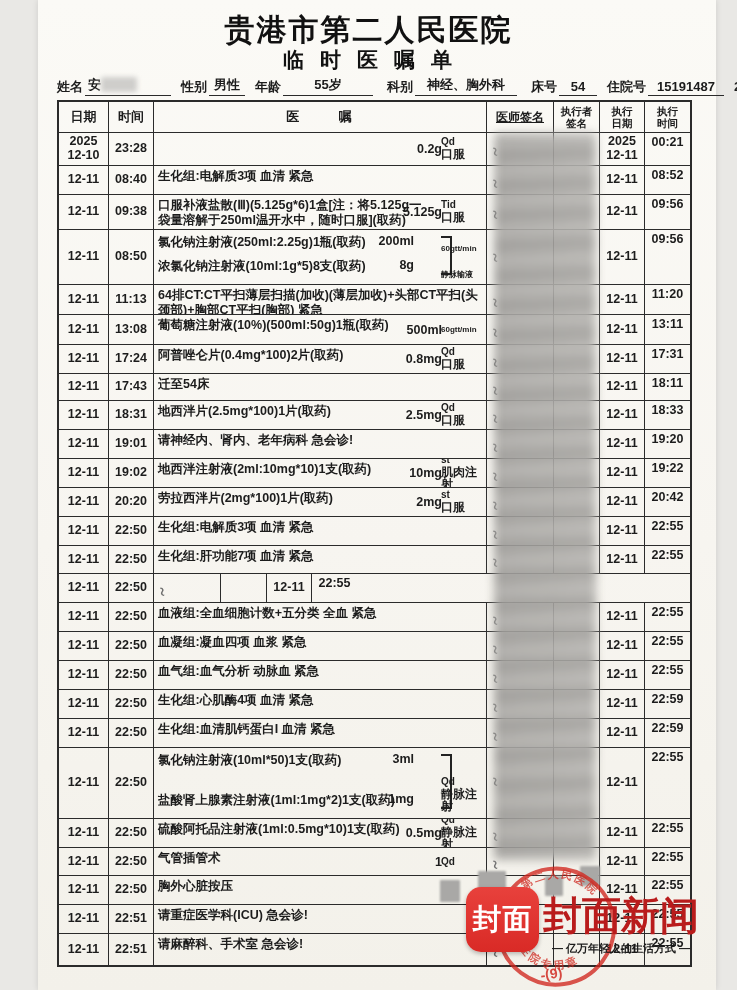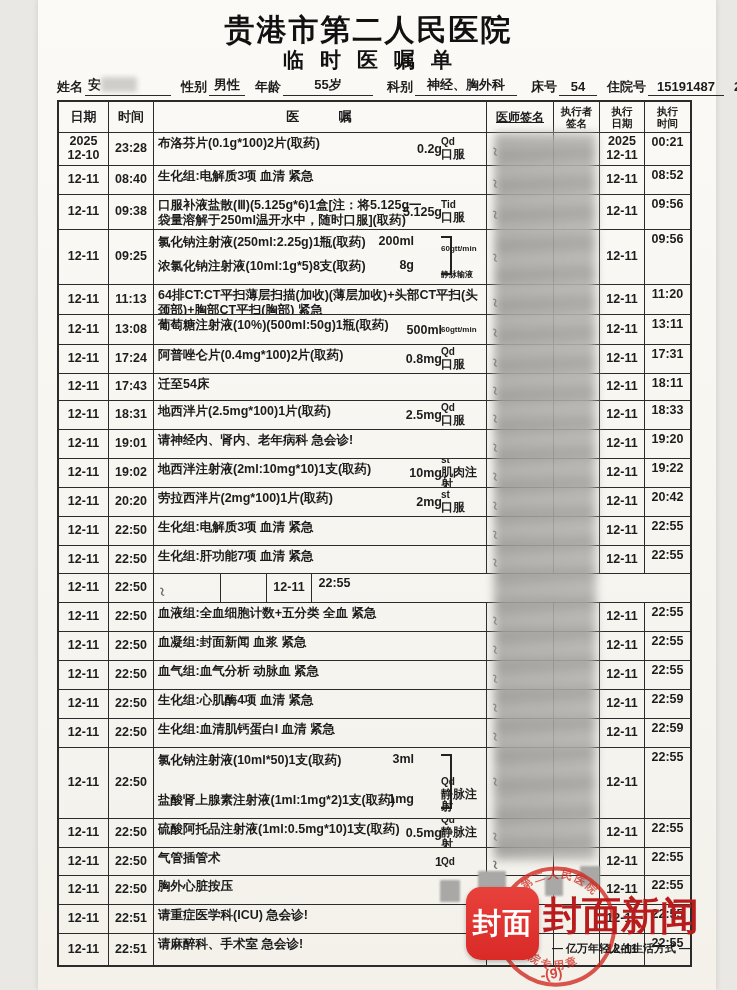--- a/index.html
+++ b/index.html
@@ -89,21 +89,21 @@
       linear-gradient(90deg,#cccbc9,#d8d7d5);
     background-blend-mode:multiply;
     filter:blur(5px);opacity:.9;border-radius:3px;z-index:5;
   }
   .censorblock{position:absolute;background:#a9a8a6;filter:blur(1.2px);z-index:6;border-radius:1px;}
   
   .stamp{position:absolute;left:494px;top:864px;width:125px;height:126px;z-index:7;
          transform:rotate(-8deg);opacity:.92;}
   
   .wicon{
-    position:absolute;left:466px;top:887px;width:73px;height:73px;z-index:8;
+    position:absolute;left:466px;top:887px;width:73px;height:65px;z-index:8;
     background:linear-gradient(180deg,#e8413c,#d92a26);border-radius:15px;
     display:flex;align-items:center;justify-content:center;
     color:#fff;font-size:29px;font-weight:900;letter-spacing:1px;
     box-shadow:0 2px 4px rgba(0,0,0,.25);
   }
   .wbrand{
     position:absolute;left:543px;top:889px;z-index:8;
     font-size:39px;font-weight:900;color:#b91c1c;letter-spacing:0px;white-space:nowrap;
   }
   .wtagline{
@@ -147,25 +147,20 @@
 日期</div>
     <div class="c w-etime hc hc2 pre">执行
 时间</div>
   </div>
   <div>
       <div class="trow" style="height: 33px; justify-content: center;">
         <div class="c w-date cc pre">2025
 12-10</div>
         <div class="c w-time cc">23:28</div>
         <div class="c w-order oc">
-          <div class="olines">
-            <div class="oline">
-              <span class="otext pr">布洛芬片(0.1g*100)2片(取药)</span>
-            </div>
-          </div>
           <span class="dose dosec">0.2g</span>
           <div class="freq">
             <div class="f1">Qd</div>
             <div class="fx">口服</div>
           </div>
         </div>
         <div class="c w-dsign ds">
           <span class="sq">〜</span>
         </div>
         <div class="c w-esign"></div>
@@ -207,21 +202,21 @@
         </div>
         <div class="c w-dsign ds">
           <span class="sq">〜</span>
         </div>
         <div class="c w-esign"></div>
         <div class="c w-edate cc pre">12-11</div>
         <div class="c w-etime et">09:56</div>
       </div>
       <div class="trow" style="height: 55px;">
         <div class="c w-date cc pre">12-11</div>
-        <div class="c w-time cc">09:25</div>
+        <div class="c w-time cc">08:50</div>
         <div class="c w-order oc">
           <div class="olines two">
             <div class="oline">
               <span class="otext pr">氯化钠注射液(250ml:2.25g)1瓶(取药)</span>
               <span class="dose">200ml</span>
             </div>
             <div class="oline">
               <span class="otext pr">浓氯化钠注射液(10ml:1g*5)8支(取药)</span>
               <span class="dose">8g</span>
             </div>
@@ -462,21 +457,21 @@
         <div class="c w-esign"></div>
         <div class="c w-edate cc pre">12-11</div>
         <div class="c w-etime et">22:55</div>
       </div>
       <div class="trow" style="height: 29px;">
         <div class="c w-date cc pre">12-11</div>
         <div class="c w-time cc">22:50</div>
         <div class="c w-order oc">
           <div class="olines">
             <div class="oline">
-              <span class="otext">血凝组:封面新闻 血浆 紧急</span>
+              <span class="otext">血凝组:凝血四项 血浆 紧急</span>
             </div>
           </div>
         </div>
         <div class="c w-dsign ds">
           <span class="sq">〜</span>
         </div>
         <div class="c w-esign"></div>
         <div class="c w-edate cc pre">12-11</div>
         <div class="c w-etime et">22:55</div>
       </div>

